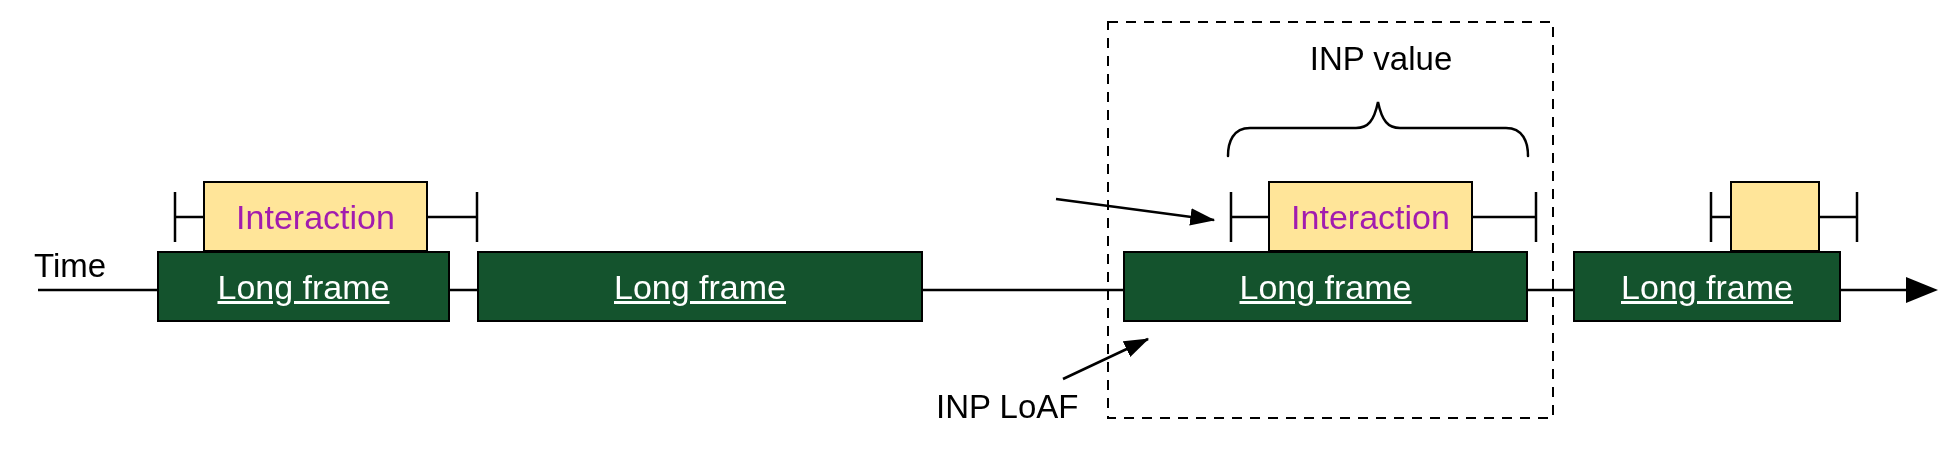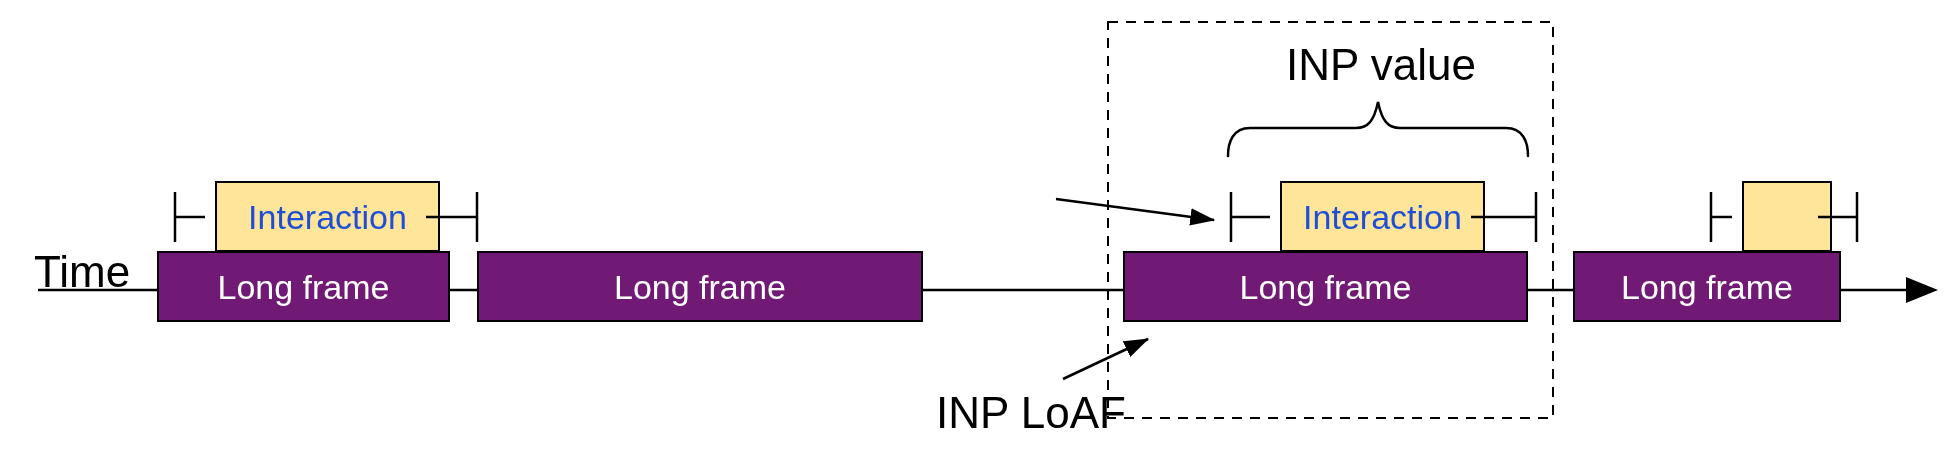--- a/index.html
+++ b/index.html
@@ -29,42 +29,42 @@
     box-sizing: border-box;
     border: 2px solid #000000;
     display: flex;
     align-items: center;
     justify-content: center;
     font-size: 34px;
     line-height: 1;
     white-space: nowrap;
   }
   .long-frame {
-    background: #701a75;
+    background: #14532d;
     color: #ffffff;
     z-index: 2;
+    text-decoration: underline;
   }
   .interaction {
     background: #ffe599;
-    color: #1d4ed8;
+    color: #a21caf;
     z-index: 3;
-    margin-left: 12px;
   }
   .lf1 { left: 157px;  top: 251px; width: 293px; height: 71px; }
   .lf2 { left: 477px;  top: 251px; width: 446px; height: 71px; }
   .lf3 { left: 1123px; top: 251px; width: 405px; height: 71px; }
   .lf4 { left: 1573px; top: 251px; width: 268px; height: 71px; }
   .in1 { left: 203px;  top: 181px; width: 225px; height: 71px; }
   .in2 { left: 1268px; top: 181px; width: 205px; height: 71px; }
   .in3 { left: 1730px; top: 181px; width: 90px;  height: 71px; }
   .label {
     position: absolute;
     z-index: 5;
     color: #000000;
-    font-size: 44px;
+    font-size: 33px;
     line-height: 1.15;
     white-space: nowrap;
   }
   .label-time  { left: 34px;  top: 247px; text-align: center; }
   .label-event { left: 939px; top: 145px; }
   .label-value { left: 1381px; top: 40px; transform: translateX(-50%); }
   .label-loaf  { left: 936px; top: 388px; text-align: right; }
 </style>
 </head>
 <body>

